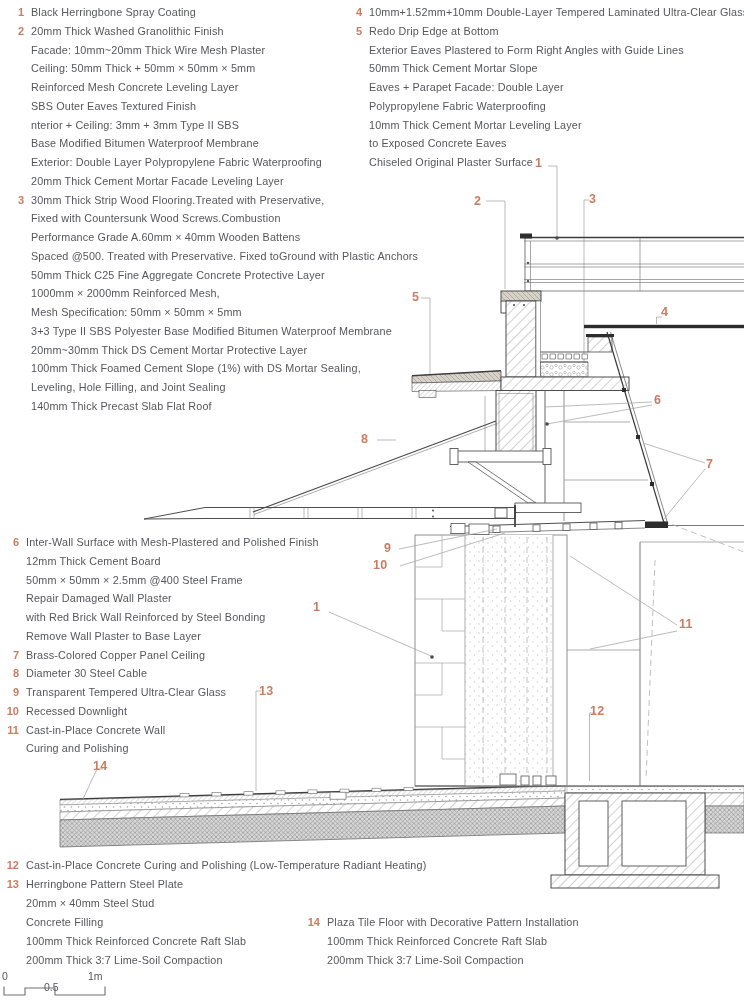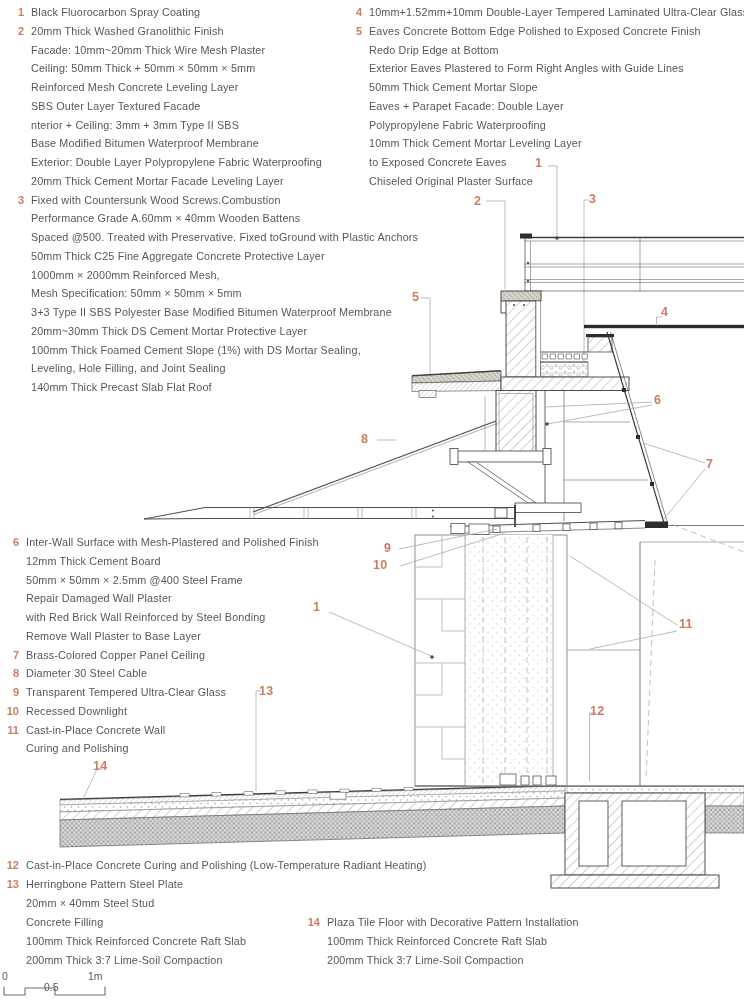--- a/index.html
+++ b/index.html
@@ -291,40 +291,41 @@
     <circle cx="432" cy="657" r="1.8"></circle>
   </g>
 
   <path d="M4,986.5 L4,995 L25,995 L25,988 L55,988 L55,995 L105,995 L105,986.5" fill="none" stroke="#707070" stroke-width="1.1"></path>
 </svg>
 
 <div id="notes-top-left" class="notes">
     <div class="note-row">
       <span class="note-num">1</span>
       <div class="note-lines">
-        <div class="note-line">Black Fluorocarbon Spray Coating</div>
+        <div class="note-line">Black Herringbone Spray Coating</div>
       </div>
     </div>
     <div class="note-row">
       <span class="note-num">2</span>
       <div class="note-lines">
         <div class="note-line">20mm Thick Washed Granolithic Finish</div>
         <div class="note-line">Facade: 10mm~20mm Thick Wire Mesh Plaster</div>
         <div class="note-line">Ceiling: 50mm Thick + 50mm × 50mm × 5mm</div>
         <div class="note-line">Reinforced Mesh Concrete Leveling Layer</div>
-        <div class="note-line">SBS Outer Layer Textured Facade</div>
+        <div class="note-line">SBS Outer Eaves Textured Finish</div>
         <div class="note-line">nterior + Ceiling: 3mm + 3mm Type II SBS</div>
         <div class="note-line">Base Modified Bitumen Waterproof Membrane</div>
         <div class="note-line">Exterior: Double Layer Polypropylene Fabric Waterproofing</div>
         <div class="note-line">20mm Thick Cement Mortar Facade Leveling Layer</div>
       </div>
     </div>
     <div class="note-row">
       <span class="note-num">3</span>
       <div class="note-lines">
+        <div class="note-line">30mm Thick Strip Wood Flooring.Treated with Preservative,</div>
         <div class="note-line">Fixed with Countersunk Wood Screws.Combustion</div>
         <div class="note-line">Performance Grade A.60mm × 40mm Wooden Battens</div>
         <div class="note-line">Spaced @500. Treated with Preservative. Fixed toGround with Plastic Anchors</div>
         <div class="note-line">50mm Thick C25 Fine Aggregate Concrete Protective Layer</div>
         <div class="note-line">1000mm × 2000mm Reinforced Mesh,</div>
         <div class="note-line">Mesh Specification: 50mm × 50mm × 5mm</div>
         <div class="note-line">3+3 Type II SBS Polyester Base Modified Bitumen Waterproof Membrane</div>
         <div class="note-line">20mm~30mm Thick DS Cement Mortar Protective Layer</div>
         <div class="note-line">100mm Thick Foamed Cement Slope (1%) with DS Mortar Sealing,</div>
         <div class="note-line">Leveling, Hole Filling, and Joint Sealing</div>
@@ -335,21 +336,20 @@
 <div id="notes-top-right" class="notes">
     <div class="note-row">
       <span class="note-num">4</span>
       <div class="note-lines">
         <div class="note-line">10mm+1.52mm+10mm Double-Layer Tempered Laminated Ultra-Clear Glass</div>
       </div>
     </div>
     <div class="note-row">
       <span class="note-num">5</span>
       <div class="note-lines">
-        <div class="note-line">Eaves Concrete Bottom Edge Polished to Exposed Concrete Finish</div>
         <div class="note-line">Redo Drip Edge at Bottom</div>
         <div class="note-line">Exterior Eaves Plastered to Form Right Angles with Guide Lines</div>
         <div class="note-line">50mm Thick Cement Mortar Slope</div>
         <div class="note-line">Eaves + Parapet Facade: Double Layer</div>
         <div class="note-line">Polypropylene Fabric Waterproofing</div>
         <div class="note-line">10mm Thick Cement Mortar Leveling Layer</div>
         <div class="note-line">to Exposed Concrete Eaves</div>
         <div class="note-line">Chiseled Original Plaster Surface</div>
       </div>
     </div>

